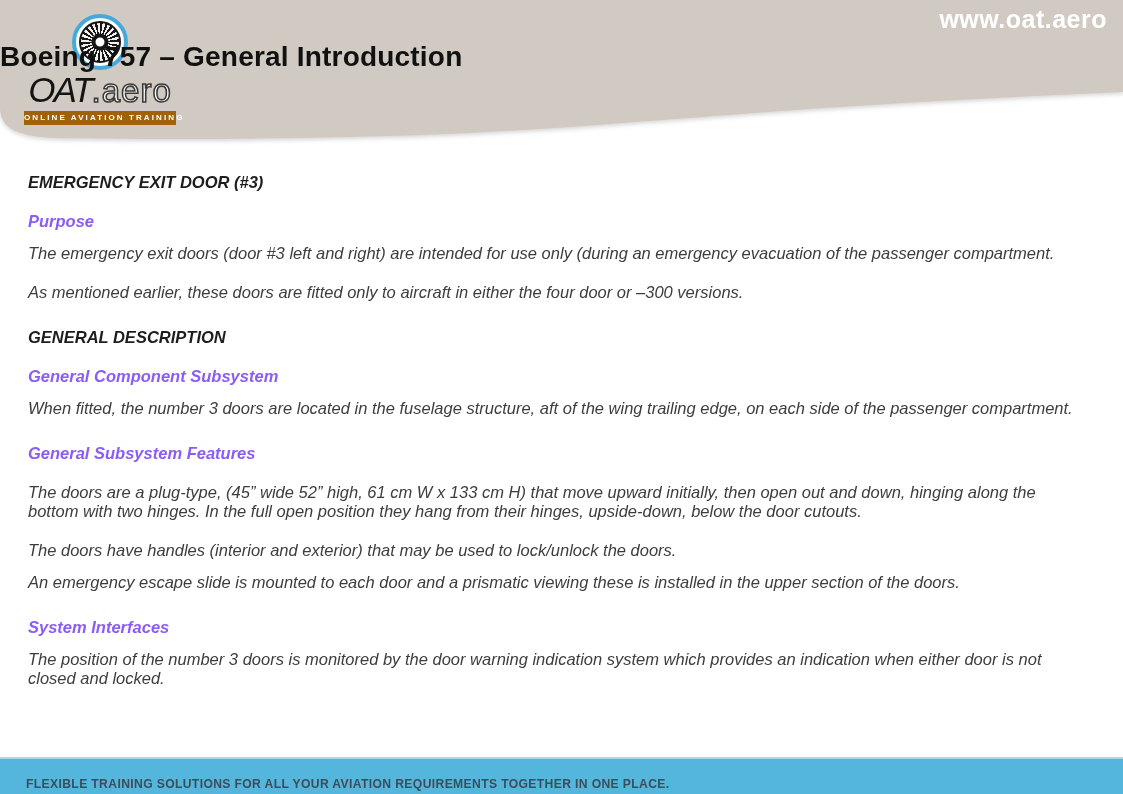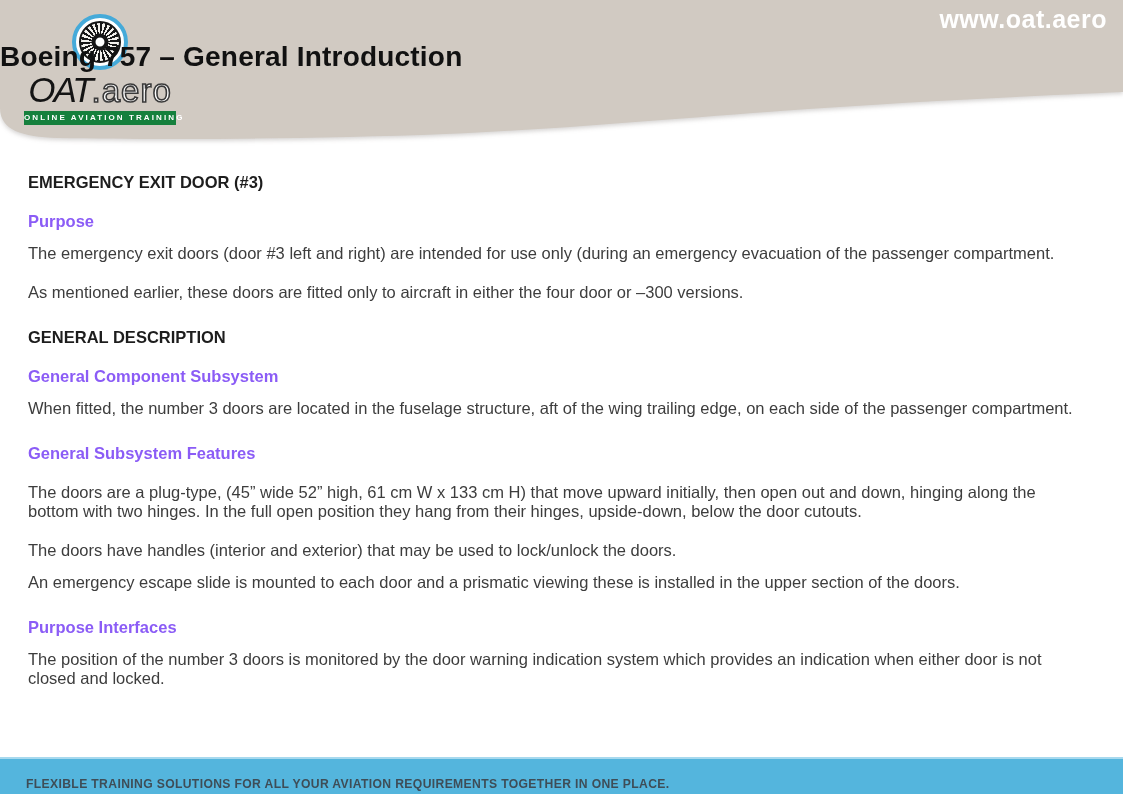--- a/index.html
+++ b/index.html
@@ -41,29 +41,29 @@
   .brand{line-height:1;white-space:nowrap;}
   .brand-bold{
     font-size:35px;font-weight:400;color:#141414;letter-spacing:-2px;
     font-style:italic;
   }
   .brand-light{
     font-size:33px;font-weight:400;color:#ffffff;letter-spacing:1px;
     -webkit-text-stroke:1.6px #3a3a3a;
   }
   .logo-tagline{
-    margin-top:4px;background:#15803d;color:#ffffff;
+    margin-top:4px;background:#a16207;color:#ffffff;
     font-size:8px;font-weight:bold;letter-spacing:2.1px;
     height:14px;line-height:14px;white-space:nowrap;
   }
   
   .content{
     position:absolute;top:0;left:0;z-index:2;
     padding:173px 44px 0 28px;width:1051px;
-    color:#3d3d3d;font-size:16.5px;line-height:19px;
+    color:#3d3d3d;font-size:16.5px;line-height:19px;font-style:italic;
   }
   .blk{margin:0;}
   .h1{font-weight:bold;color:#1d1d1d;}
   .h2{font-weight:bold;color:#8b5cf6;}
   .gap-s{margin-top:13px;}
   .gap-m{margin-top:20px;}
   .gap-l{margin-top:26px;}
   
   .footer-bar{
     position:absolute;left:0;bottom:0;width:100%;height:35px;z-index:3;
@@ -107,19 +107,19 @@
   <div class="blk h2 gap-m">Purpose</div>
   <div class="blk p  gap-s">The emergency exit doors (door #3 left and right) are intended for use only (during an emergency evacuation of the passenger compartment.</div>
   <div class="blk p  gap-m">As mentioned earlier, these doors are fitted only to aircraft in either the four door or –300 versions.</div>
   <div class="blk h1 gap-l">GENERAL DESCRIPTION</div>
   <div class="blk h2 gap-m">General Component Subsystem</div>
   <div class="blk p  gap-s">When fitted, the number 3 doors are located in the fuselage structure, aft of the wing trailing edge, on each side of the passenger compartment.</div>
   <div class="blk h2 gap-l">General Subsystem Features</div>
   <div class="blk p  gap-m">The doors are a plug-type, (45” wide 52” high, 61 cm W x 133 cm H) that move upward initially, then open out and down, hinging along the bottom with two hinges. In the full open position they hang from their hinges, upside-down, below the door cutouts.</div>
   <div class="blk p  gap-m">The doors have handles (interior and exterior) that may be used to lock/unlock the doors.</div>
   <div class="blk p  gap-s">An emergency escape slide is mounted to each door and a prismatic viewing these is installed in the upper section of the doors.</div>
-  <div class="blk h2 gap-l">Purpose Interfaces</div>
+  <div class="blk h2 gap-l">System Interfaces</div>
   <div class="blk p  gap-s">The position of the number 3 doors is monitored by the door warning indication system which provides an indication when either door is not closed and locked.</div>
 </div>
 
 <div class="footer-bar">
   <span class="footer-text">FLEXIBLE TRAINING SOLUTIONS FOR ALL YOUR AVIATION REQUIREMENTS TOGETHER IN ONE PLACE.</span>
 </div>
 
 </body></html>

